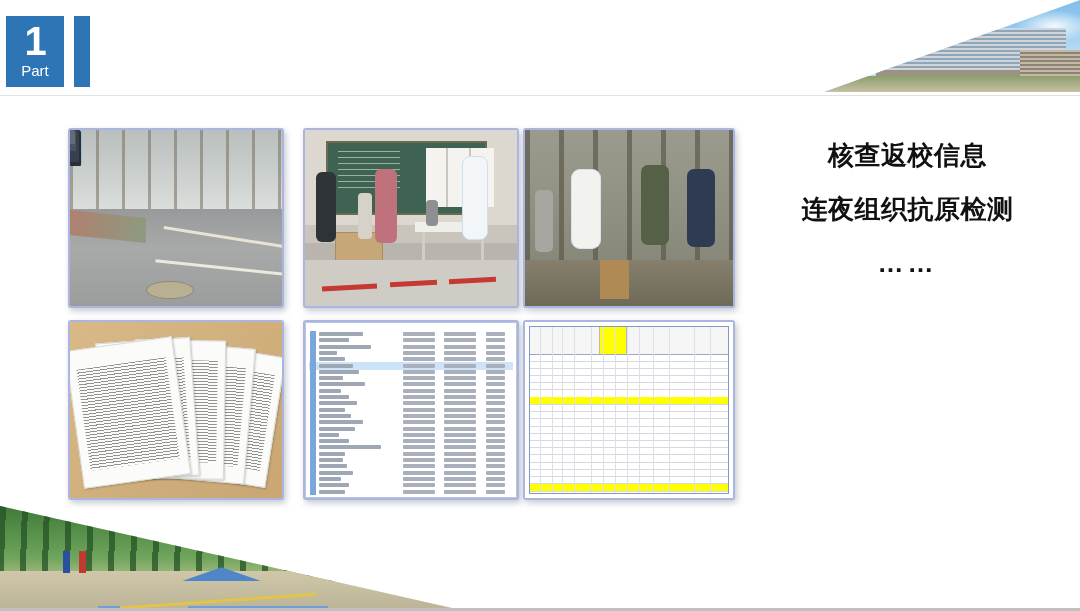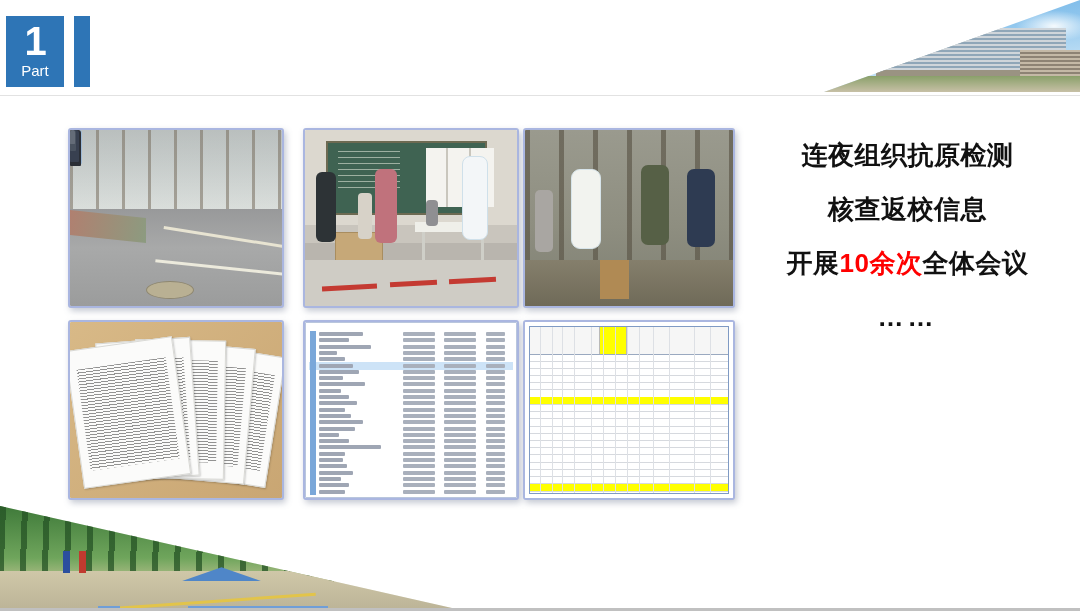--- a/index.html
+++ b/index.html
@@ -548,27 +548,24 @@
           <div class="xl-col" style="left: 62%;"></div>
           <div class="xl-col" style="left: 70%;"></div>
           <div class="xl-col" style="left: 83%;"></div>
           <div class="xl-col" style="left: 91%;"></div>
         </div>
     </div>
   </div>
 
   <div class="text-col">
     <div class="tline">
+      <span></span><span class="hl"></span><span>核查返校信息</span>
+    </div>
+    <div class="tline">
       <span></span><span class="hl"></span><span>连夜组织抗原检测</span>
-    </div>
-    <div class="tline">
-      <span></span><span class="hl"></span><span>核查返校信息</span>
-    </div>
-    <div class="tline">
-      <span>开展</span><span class="hl">10余次</span><span>全体会议</span>
     </div>
     <div class="tline dots">……</div>
   </div>
 
   <div class="ftr-diag"></div>
   <div class="ftr-photo">
     <div class="sky2"></div>
     <div class="grove"></div>
     <div class="road2"></div>
     <div class="ylw"></div>

